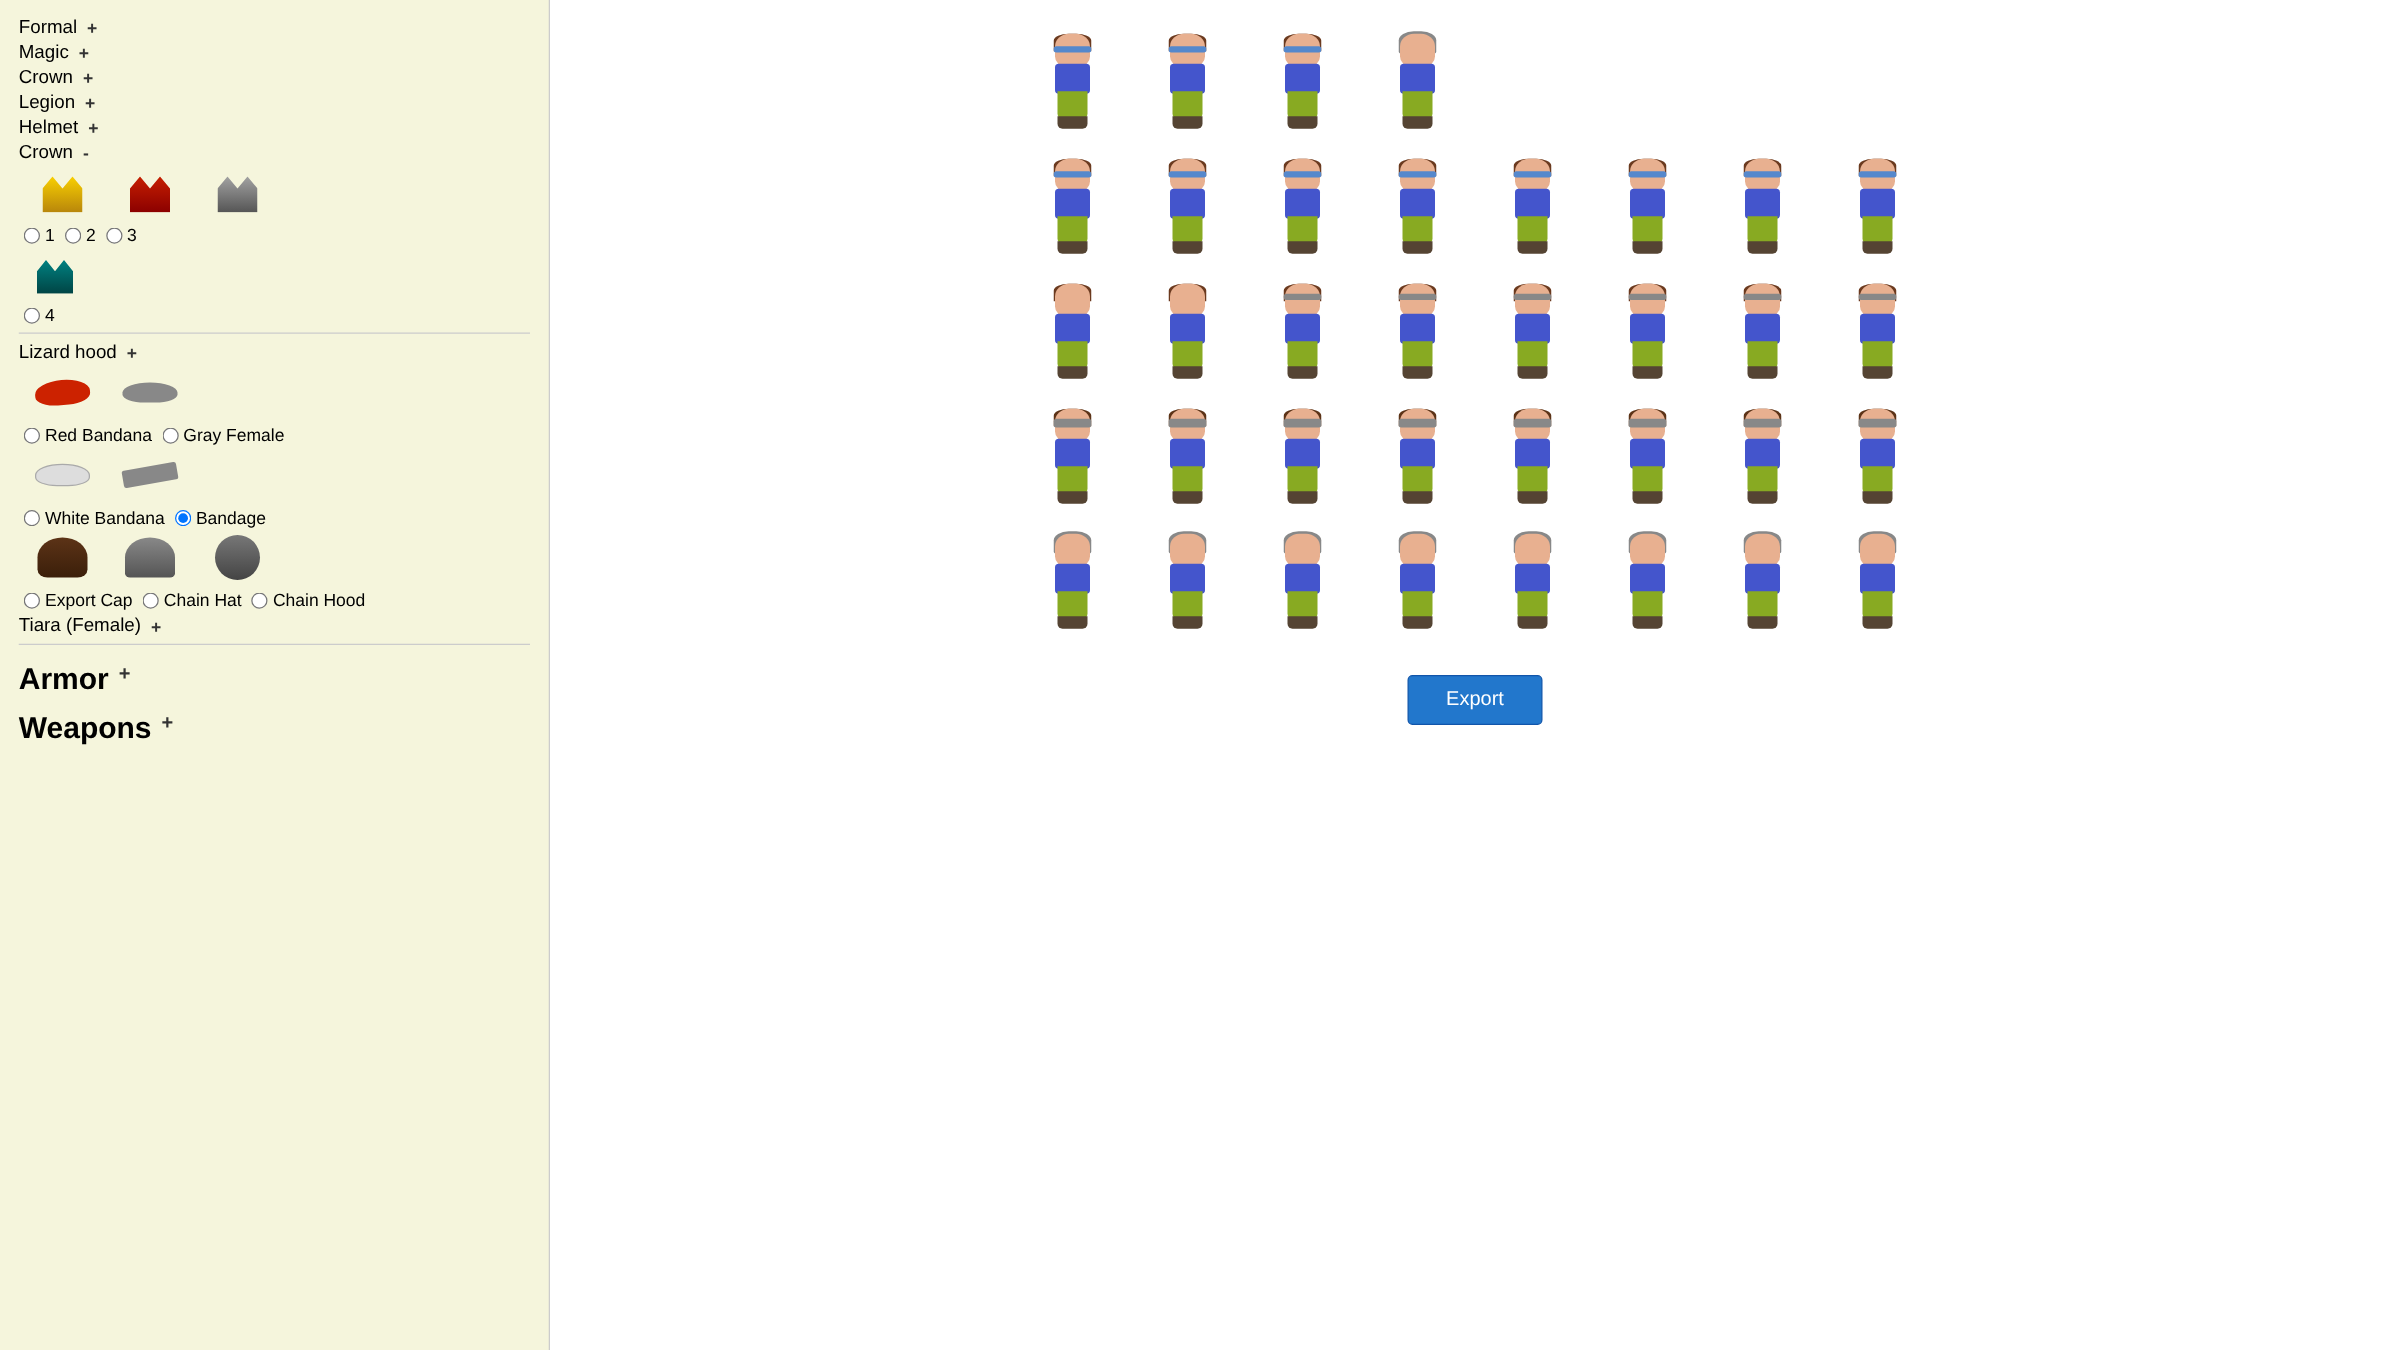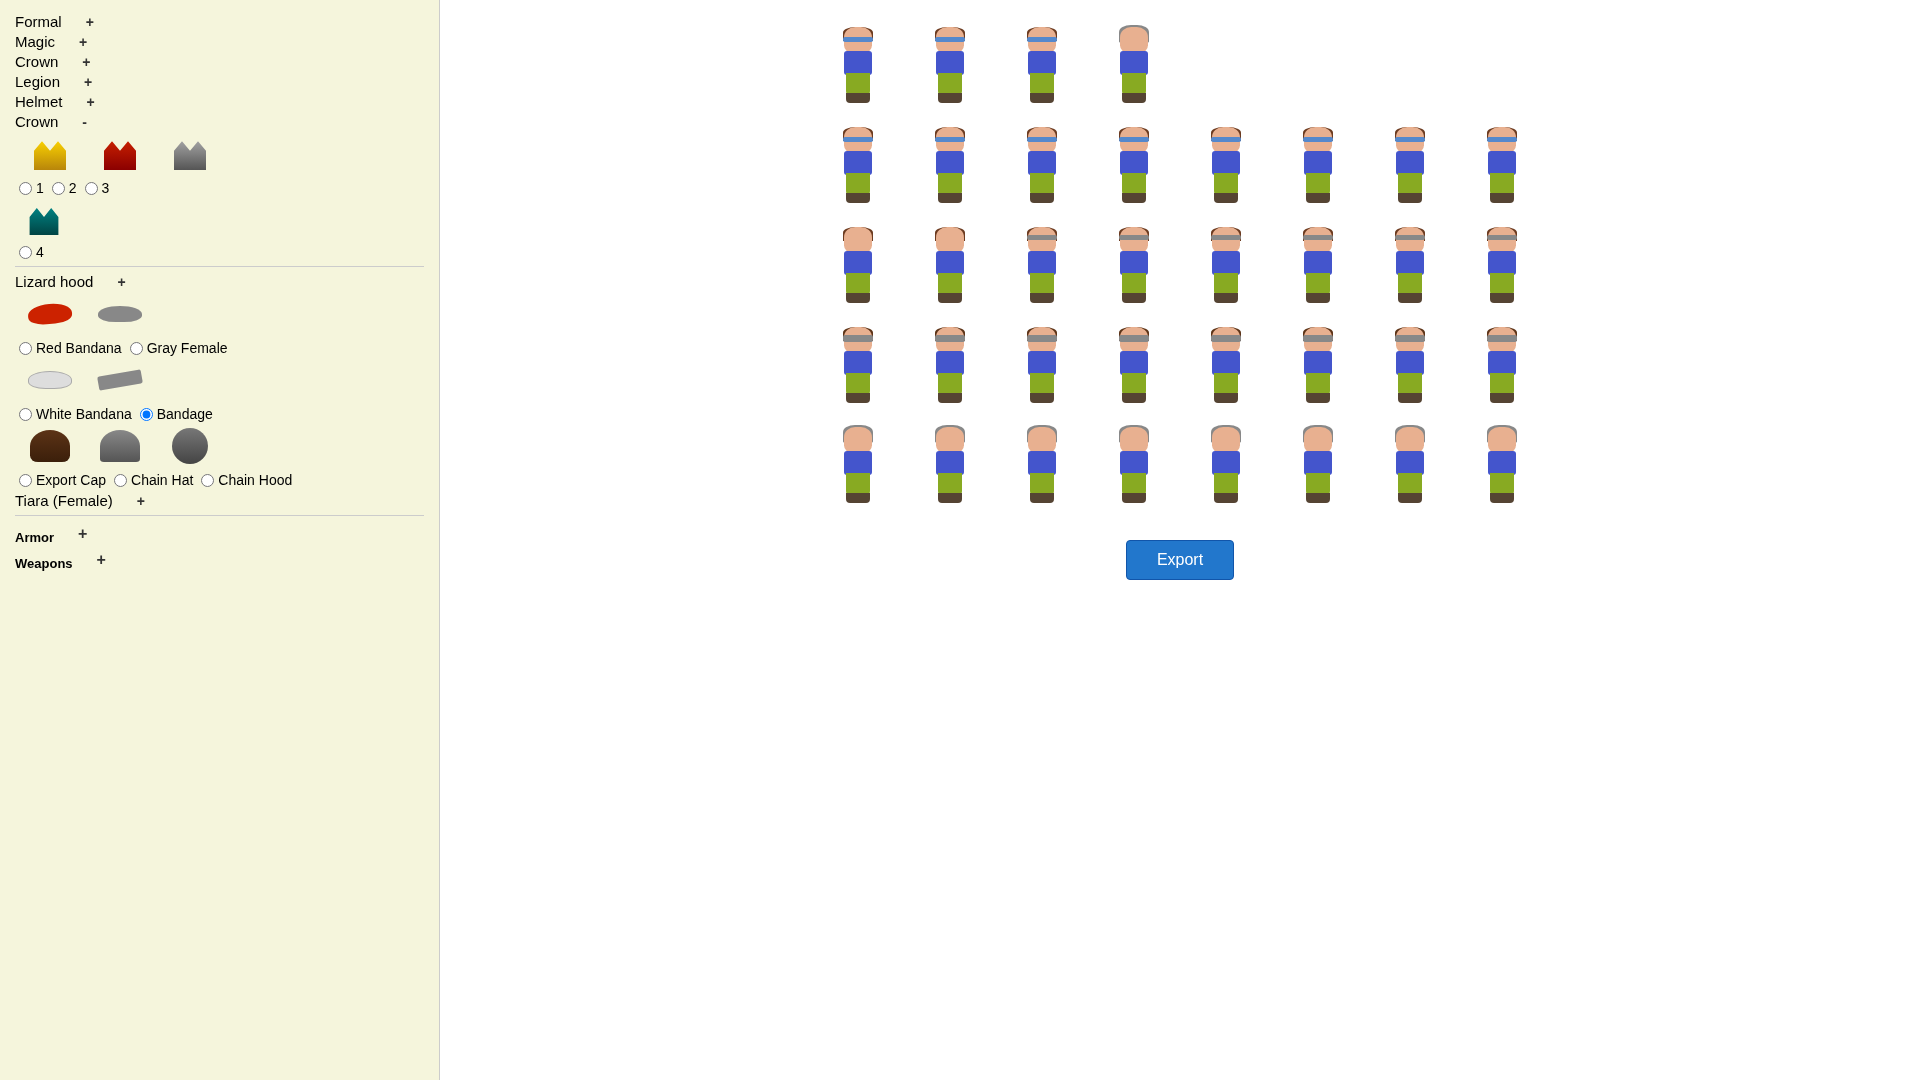--- a/index.html
+++ b/index.html
@@ -19,21 +19,21 @@
       background: #f5f5dc;
       border-right: 1px solid #ccc;
       padding: 10px 15px;
       overflow-y: auto;
       font-size: 15px;
     }
 
     .category-row {
       display: flex;
       align-items: center;
-      gap: 22px;
+      gap: 6px;
       margin: 3px 0;
       font-size: 15px;
       font-weight: normal;
     }
 
     .plus-btn, .minus-btn {
       cursor: pointer;
       font-size: 14px;
       color: #333;
       background: none;
@@ -142,21 +142,21 @@
 
     .radio-label {
       display: flex;
       align-items: center;
       gap: 4px;
       font-size: 14px;
       cursor: pointer;
     }
 
     .section-label {
-      font-size: 13px;
+      font-size: 24px;
       font-weight: bold;
       margin-top: 8px;
     }
 
     
     #main-content {
       flex: 1;
       background: #ffffff;
       display: flex;
       flex-direction: column;

